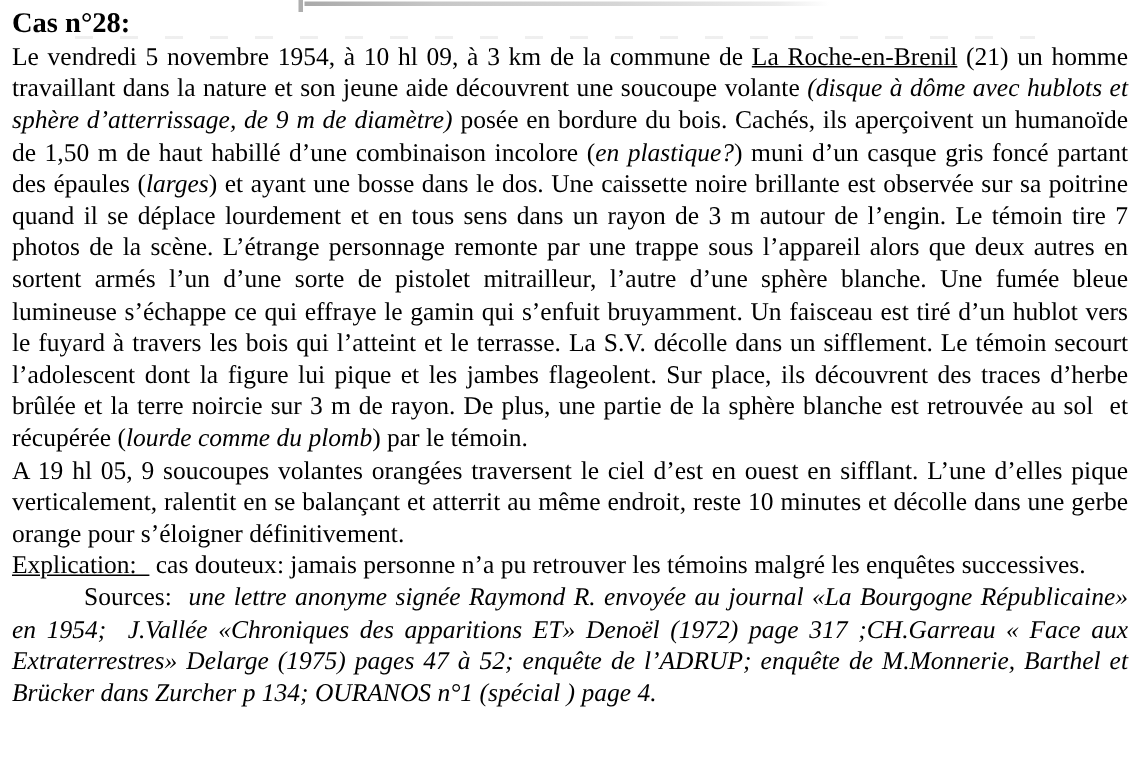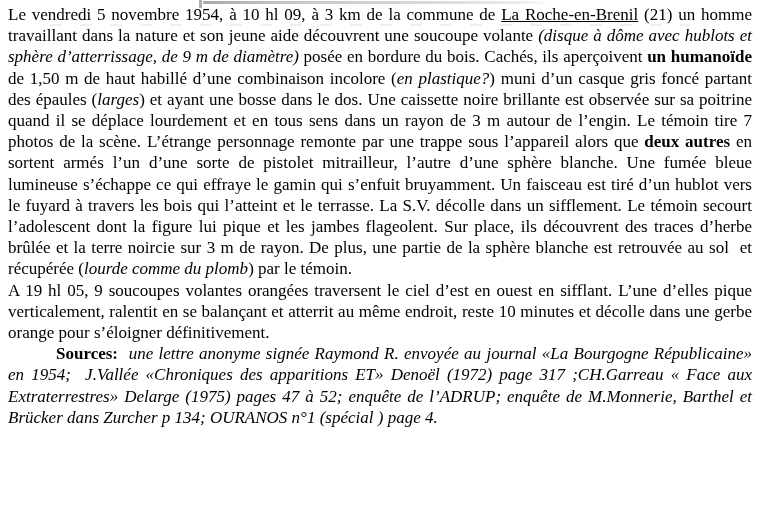--- a/index.html
+++ b/index.html
@@ -29,21 +29,21 @@
     line-height: 23px;
     font-weight: bold;
     margin: 0;
   }
   .body p {
     margin: 0;
     font-size: 17px;
     line-height: 21.2px;
     text-align: justify;
   }
-  .b { font-weight: bold; margin-top: 23px; }
+  .b { font-weight: normal; margin-top: 23px; }
   .i { font-style: italic; }
   .u { text-decoration: underline; }
   .indent { text-indent: 48px; }
   
   .artifact-streak {
     position: absolute;
     left: 203px;
     top: 1px;
     width: 350px;
     height: 3px;
@@ -69,19 +69,21 @@
   }
 </style>
 </head>
 <body>
 
 <div class="page">
   <div class="artifact-tick"></div>
   <div class="artifact-streak"></div>
   <div class="artifact-noise"></div>
 
+  <h1 class="title">Cas n°28:</h1>
 
   <div class="body">
       <p><span>Le vendredi 5 novembre 1954, à 10 hl 09, à 3 km de la commune de </span><span class="u">La Roche-en-Brenil</span><span> (21) un homme travaillant dans la nature et son jeune aide découvrent une soucoupe volante </span><span class="i">(disque à dôme avec hublots et sphère d’atterrissage, de 9 m de diamètre)</span><span> posée en bordure du bois. Cachés, ils aperçoivent </span><span class="b">un humanoïde</span><span> de 1,50 m de haut habillé d’une combinaison incolore (</span><span class="i">en plastique?</span><span>) muni d’un casque gris foncé partant des épaules (</span><span class="i">larges</span><span>) et ayant une bosse dans le dos. Une caissette noire brillante est observée sur sa poitrine quand il se déplace lourdement et en tous sens dans un rayon de 3 m autour de l’engin. Le témoin tire 7 photos de la scène. L’étrange personnage remonte par une trappe sous l’appareil alors que </span><span class="b">deux autres</span><span> en sortent armés l’un d’une sorte de pistolet mitrailleur, l’autre d’une sphère blanche. Une fumée bleue lumineuse s’échappe ce qui effraye le gamin qui s’enfuit bruyamment. Un faisceau est tiré d’un hublot vers le fuyard à travers les bois qui l’atteint et le terrasse. La S.V. décolle dans un sifflement. Le témoin secourt l’adolescent dont la figure lui pique et les jambes flageolent. Sur place, ils découvrent des traces d’herbe brûlée et la terre noircie sur 3 m de rayon. De plus, une partie de la sphère blanche est retrouvée au sol&nbsp; et récupérée (</span><span class="i">lourde comme du plomb</span><span>) par le témoin.</span></p>
       <p><span>A 19 hl 05, 9 soucoupes volantes orangées traversent le ciel d’est en ouest en sifflant. L’une d’elles pique verticalement, ralentit en se balançant et atterrit au même endroit, reste 10 minutes et décolle dans une gerbe orange pour s’éloigner définitivement.</span></p>
+      <p><span class="b u">Explication:&nbsp;&nbsp;</span><span> cas </span><span class="b">douteux</span><span>: jamais personne n’a pu retrouver les témoins malgré les enquêtes successives.</span></p>
       <p class="indent"><span class="b">Sources:</span><span class="i">&nbsp; une lettre anonyme signée Raymond R. envoyée au journal «La Bourgogne Républicaine» en 1954;&nbsp; J.Vallée «Chroniques des apparitions ET» Denoël (1972) page 317 ;CH.Garreau « Face aux Extraterrestres» Delarge (1975) pages 47 à 52; enquête de l’ADRUP; enquête de M.Monnerie, Barthel et Brücker dans Zurcher p 134; OURANOS n°1 (spécial ) page 4.</span></p>
     </div>
 </div>
 
 </body></html>

